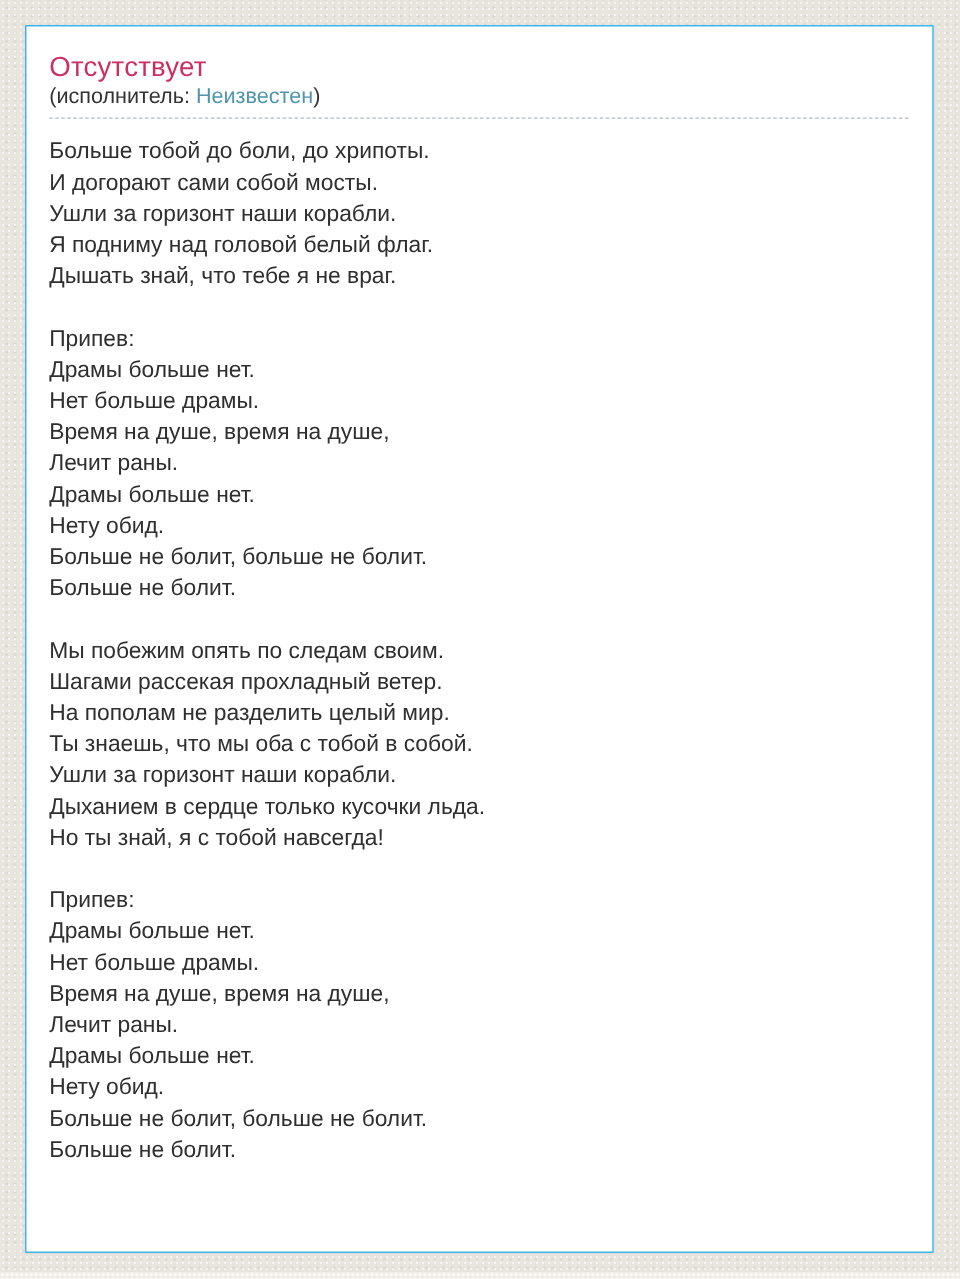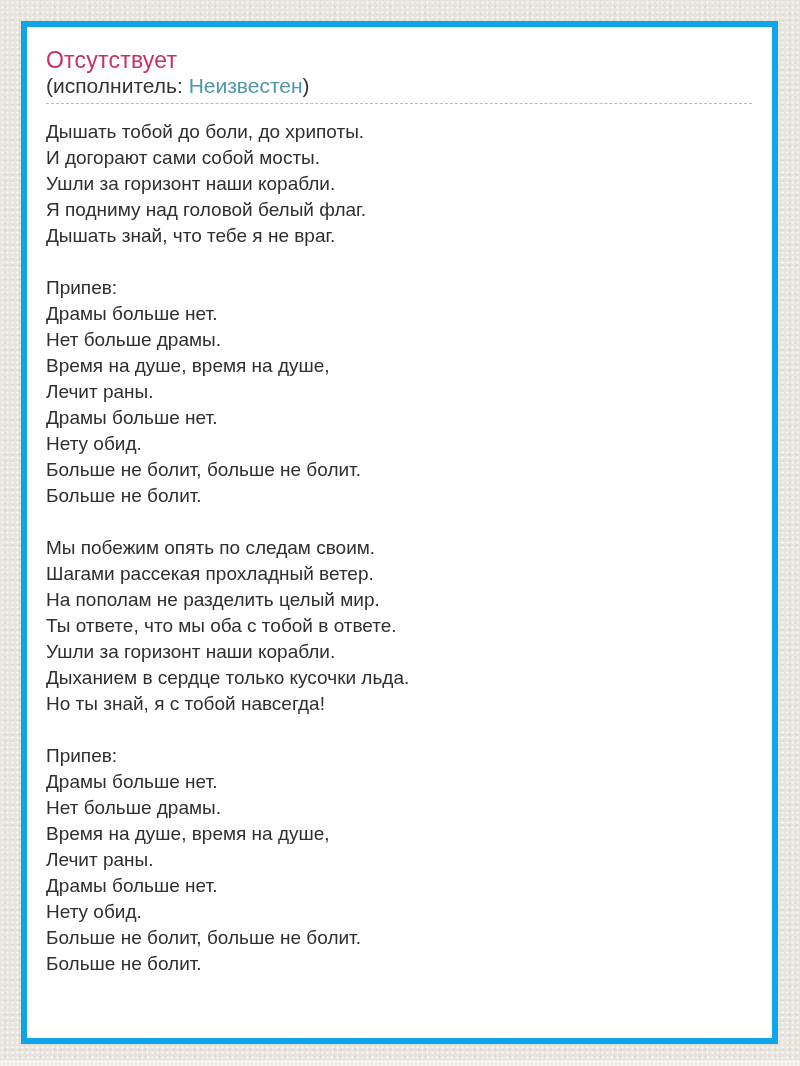--- a/index.html
+++ b/index.html
@@ -19,35 +19,35 @@
       radial-gradient(rgba(255,255,255,.6) 1px, transparent 1.2px),
       radial-gradient(rgba(189,182,172,.28) 1px, transparent 1.2px);
     background-size:5px 5px,7px 7px;
     background-position:0 0,2px 3px;
     position:relative;
   }
   .card{
     width:757px;
     margin:21px 0 0 21px;
     background:var(--card-background);
-    border:6px solid #0ea5e9;
+    border:1px solid #0ea5e9;
     box-shadow:0 1px 2px rgba(0,0,0,.05);
     padding:20px 20px 24px 19px;
     min-height:1023px;
   }
   h1.song-title{
     color:var(--title);
     font-size:23px;
     font-weight:400;
     line-height:26px;
     letter-spacing:.2px;
   }
   .artist-line{
     margin-top:2px;
-    font-size:21px;
+    font-size:18px;
     line-height:21px;
     color:#333333;
     padding-bottom:7px;
     border-bottom:1px dashed var(--divider);
   }
   .artist-line a{
     color:var(--artist-link);
     text-decoration:none;
   }
   .lyrics{
@@ -66,40 +66,40 @@
     background-size:4px 4px;
   }
 </style>
 </head>
 <body>
 
 <div class="card">
   <h1 class="song-title">Отсутствует</h1>
   <div class="artist-line"><span>(исполнитель: </span><a href="#">Неизвестен</a><span>)</span></div>
   <div class="lyrics" id="lyrics">
-      <div class="lyric-line">Дышать тобой до боли, до хрипоты.</div>
+      <div class="lyric-line">Больше тобой до боли, до хрипоты.</div>
       <div class="lyric-line">И догорают сами собой мосты.</div>
       <div class="lyric-line">Ушли за горизонт наши корабли.</div>
       <div class="lyric-line">Я подниму над головой белый флаг.</div>
       <div class="lyric-line">Дышать знай, что тебе я не враг.</div>
       <div class="lyric-line">&nbsp;</div>
       <div class="lyric-line">Припев:</div>
       <div class="lyric-line">Драмы больше нет.</div>
       <div class="lyric-line">Нет больше драмы.</div>
       <div class="lyric-line">Время на душе, время на душе,</div>
       <div class="lyric-line">Лечит раны.</div>
       <div class="lyric-line">Драмы больше нет.</div>
       <div class="lyric-line">Нету обид.</div>
       <div class="lyric-line">Больше не болит, больше не болит.</div>
       <div class="lyric-line">Больше не болит.</div>
       <div class="lyric-line">&nbsp;</div>
       <div class="lyric-line">Мы побежим опять по следам своим.</div>
       <div class="lyric-line">Шагами рассекая прохладный ветер.</div>
       <div class="lyric-line">На пополам не разделить целый мир.</div>
-      <div class="lyric-line">Ты ответе, что мы оба с тобой в ответе.</div>
+      <div class="lyric-line">Ты знаешь, что мы оба с тобой в собой.</div>
       <div class="lyric-line">Ушли за горизонт наши корабли.</div>
       <div class="lyric-line">Дыханием в сердце только кусочки льда.</div>
       <div class="lyric-line">Но ты знай, я с тобой навсегда!</div>
       <div class="lyric-line">&nbsp;</div>
       <div class="lyric-line">Припев:</div>
       <div class="lyric-line">Драмы больше нет.</div>
       <div class="lyric-line">Нет больше драмы.</div>
       <div class="lyric-line">Время на душе, время на душе,</div>
       <div class="lyric-line">Лечит раны.</div>
       <div class="lyric-line">Драмы больше нет.</div>

